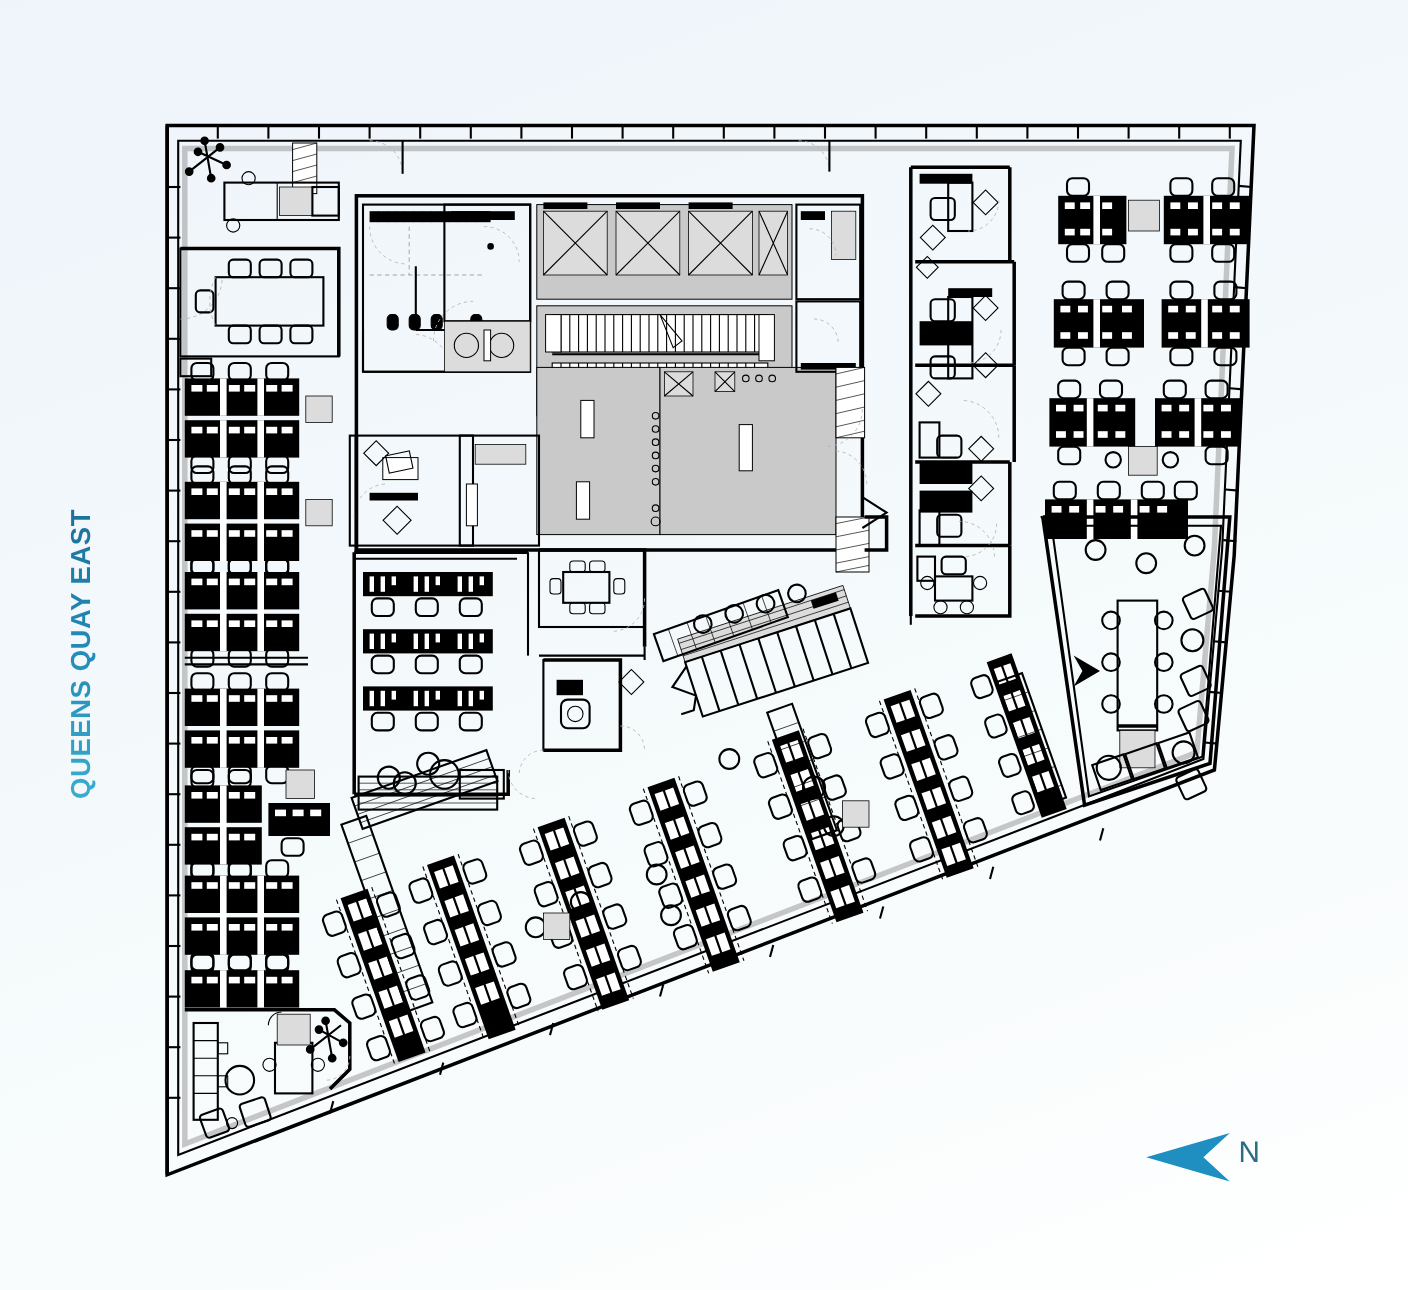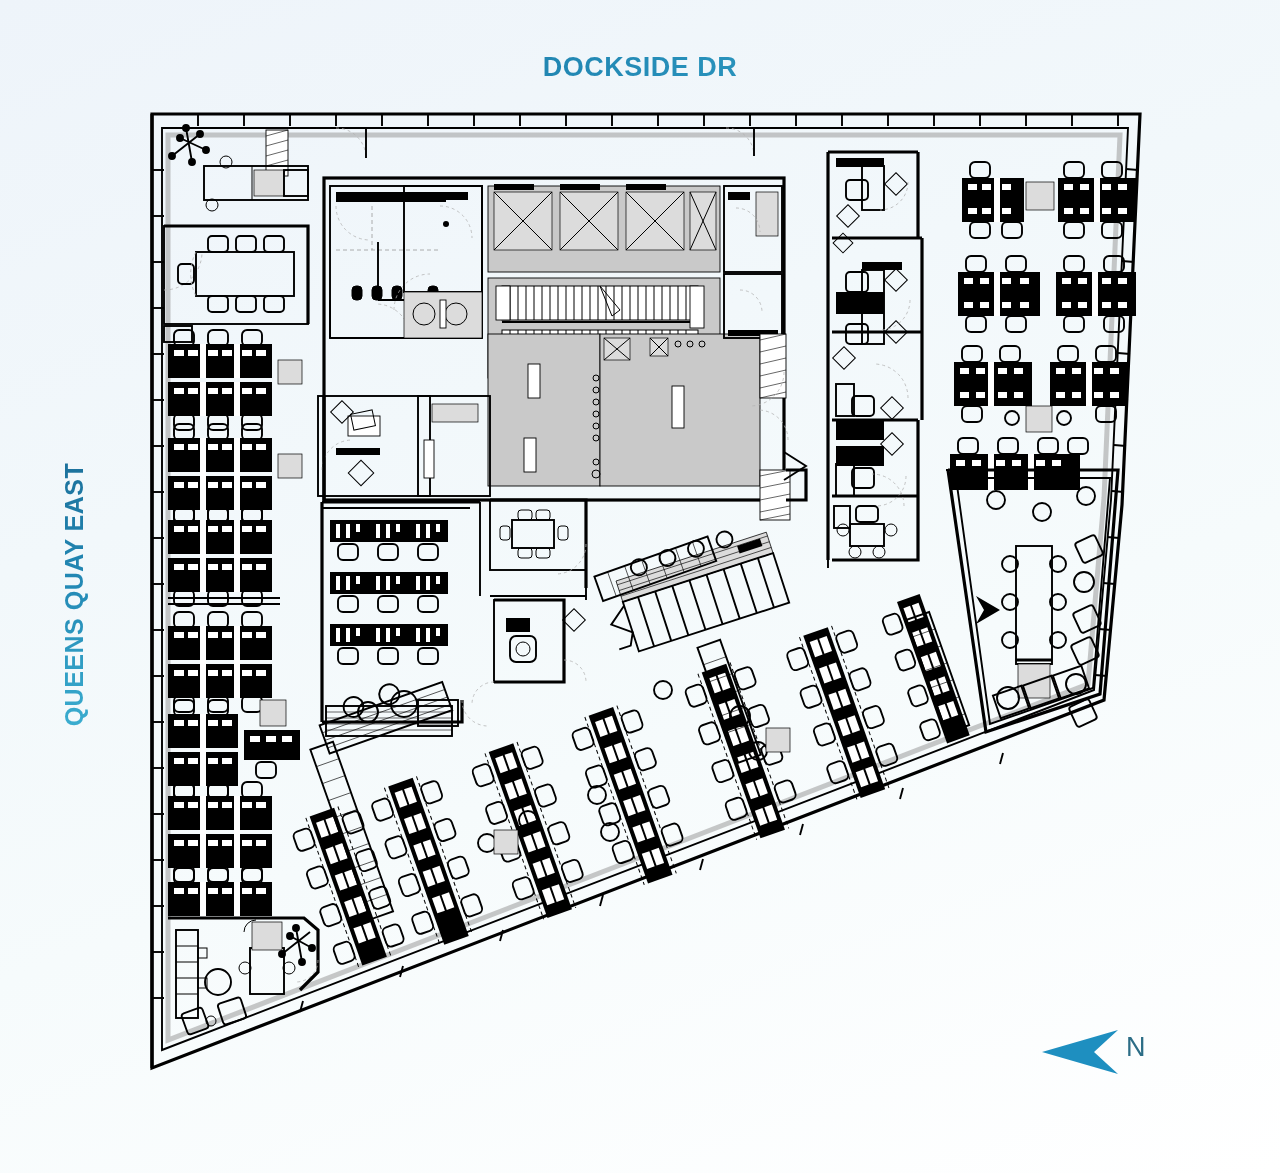--- a/index.html
+++ b/index.html
@@ -42,21 +42,20 @@
   .fill-lgry{fill:#dcdcdc;stroke:#000;stroke-width:.7;}
   .fill-wht{fill:#fff;stroke:#000;stroke-width:.9;}
   .dash{stroke:#9b9b9b;stroke-width:.8;fill:none;stroke-dasharray:4 3;}
   .swing{stroke:#b4b4b4;stroke-width:.8;fill:none;stroke-dasharray:3 3;}
 </style>
 </head>
 <body>
 
 <div id="plan-root">
 
-  <div class="label-street-top">DOCKSIDE DR</div>
 
   <div class="label-street-left">QUEENS QUAY EAST</div>
 
   <svg id="fp" width="1280" height="1173" viewBox="0 0 1280 1173">
 
     <g>
 
       <path class="w-gray" d="M160,122 L1130,122 L1112,500 L1100,690 L160,1062 Z" opacity="0"></path>
 
       <path class="w-heavy" d="M152,114 L1140,114 L1122,505 L1104,700 L152,1068 Z"></path>

